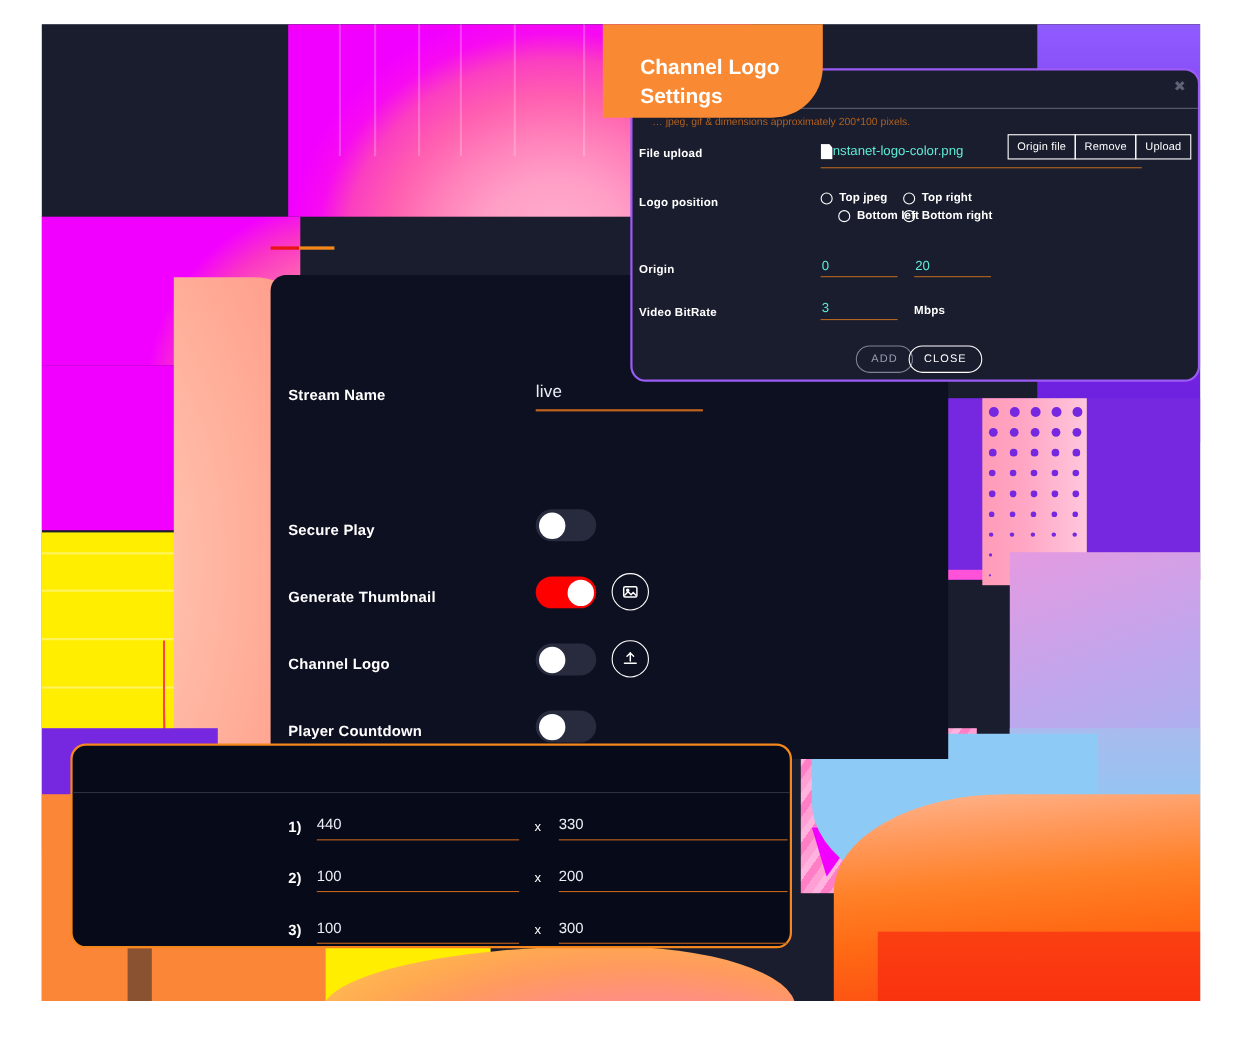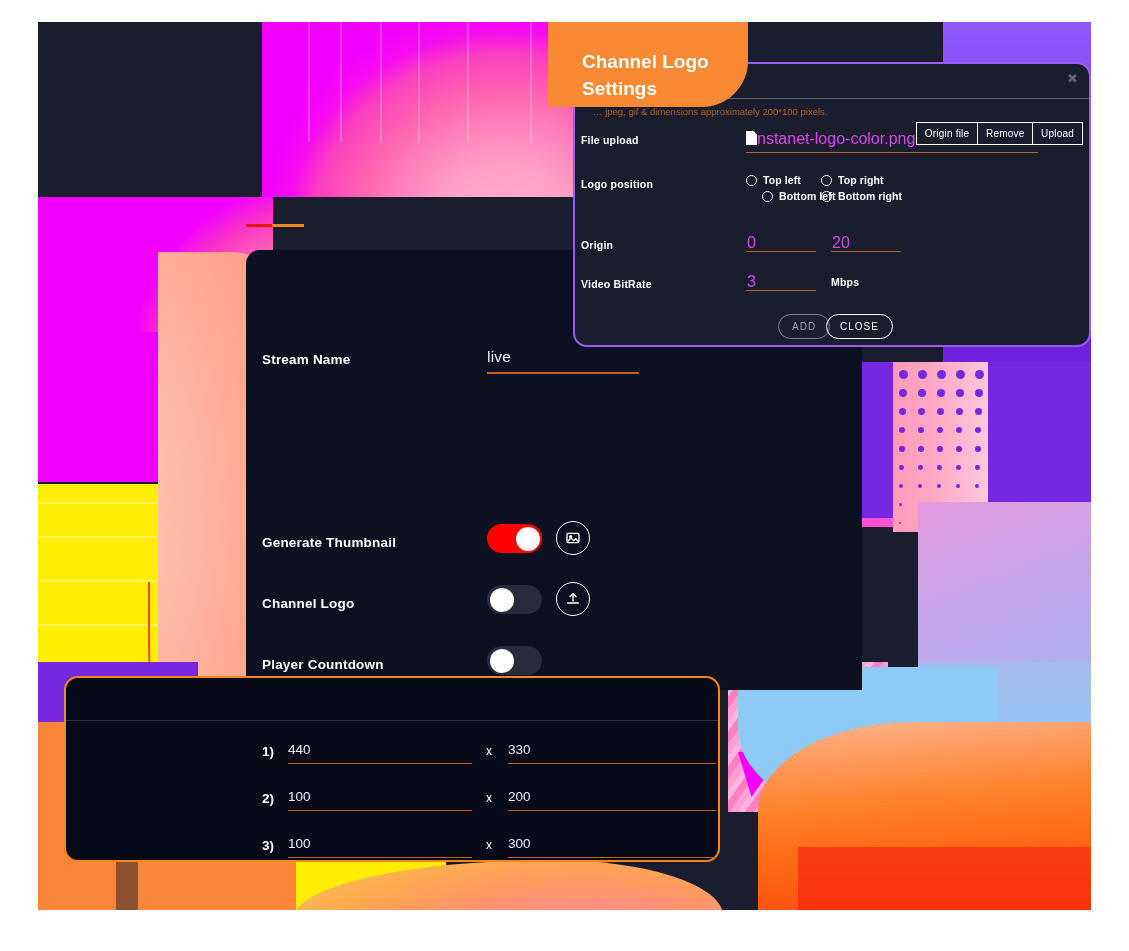--- a/index.html
+++ b/index.html
@@ -100,21 +100,21 @@
 
   
   .modal{position:absolute;left:573px;top:62px;width:518px;height:285px;background:#1a1d2e;
      border:2px solid #9b5cf6;border-radius:14px;box-sizing:border-box;}
   .modalHeadRule{position:absolute;left:0;top:34px;width:100%;height:1px;background:#5a5f74;}
   .modalClose{position:absolute;right:11px;top:7px;color:#5d6275;font-size:13px;cursor:pointer;}
   .modalHint{position:absolute;left:18px;top:42px;right:10px;color:#b0601f;font-size:9.5px;white-space:nowrap;overflow:hidden;}
 
   .mrow{position:absolute;left:0;width:100%;}
   .mlabel{position:absolute;left:6px;color:#ffffff;font-size:10.5px;font-weight:bold;letter-spacing:.2px;}
-  .mval{position:absolute;color:#d946ef;font-size:16px;}
+  .mval{position:absolute;color:#5eead4;font-size:12px;}
   .munder{position:absolute;height:1.3px;background:#b5641f;}
 
   .fileicon{position:absolute;left:171px;top:-3px;width:11px;height:14px;background:#ffffff;
      clip-path:polygon(0 0,72% 0,100% 26%,100% 100%,0 100%);}
 
   .btnGroup{position:absolute;right:6px;top:-12px;display:flex;}
   .gbtn{border:1.3px solid #ffffff;color:#ffffff;background:transparent;font-size:10px;
      padding:5px 8px;font-family:"Liberation Sans",sans-serif;margin-left:-1.3px;cursor:pointer;letter-spacing:.2px;}
 
   .radio{position:absolute;display:flex;align-items:center;}
@@ -248,20 +248,26 @@
   </div>
 
   <div class="titleRule"></div>
 
   <div class="formCard" id="formCard">
       <div class="frow" style="top: 102px;">
         <div class="flabel">Stream Name</div>
         <div class="fval">live</div>
         <div class="funder" style="width: 152px;"></div>
       </div>
+      <div class="frow" style="top: 224px;">
+        <div class="flabel">Secure Play</div>
+        <div class="toggle">
+          <div class="knob"></div>
+        </div>
+      </div>
       <div class="frow" style="top: 285px;">
         <div class="flabel">Generate Thumbnail</div>
         <div class="toggle on">
           <div class="knob"></div>
         </div>
         <div class="circbtn">
           <svg width="16" height="16" viewBox="0 0 24 24" fill="none" stroke="#fff" stroke-width="2">
             <rect x="3" y="5" width="18" height="14" rx="2"></rect>
             <circle cx="8.5" cy="10" r="1.4" fill="#fff"></circle>
             <path d="M4 17l5-5 4 4 3-3 4 4"></path>
@@ -303,21 +309,21 @@
         <button class="gbtn">Origin file</button>
         <button class="gbtn">Remove</button>
         <button class="gbtn">Upload</button>
       </div>
     </div>
 
     <div class="mrow" style="top:114px">
       <div class="mlabel">Logo position</div>
       <div class="radio" style="left:171px;top:-4px">
         <span class="rcircle"></span>
-        <span class="rlabel">Top left</span>
+        <span class="rlabel">Top jpeg</span>
       </div>
       <div class="radio" style="left:246px;top:-4px">
         <span class="rcircle"></span>
         <span class="rlabel">Top right</span>
       </div>
       <div class="radio" style="left:187px;top:12px">
         <span class="rcircle"></span>
         <span class="rlabel">Bottom left</span>
       </div>
       <div class="radio" style="left:246px;top:12px">

